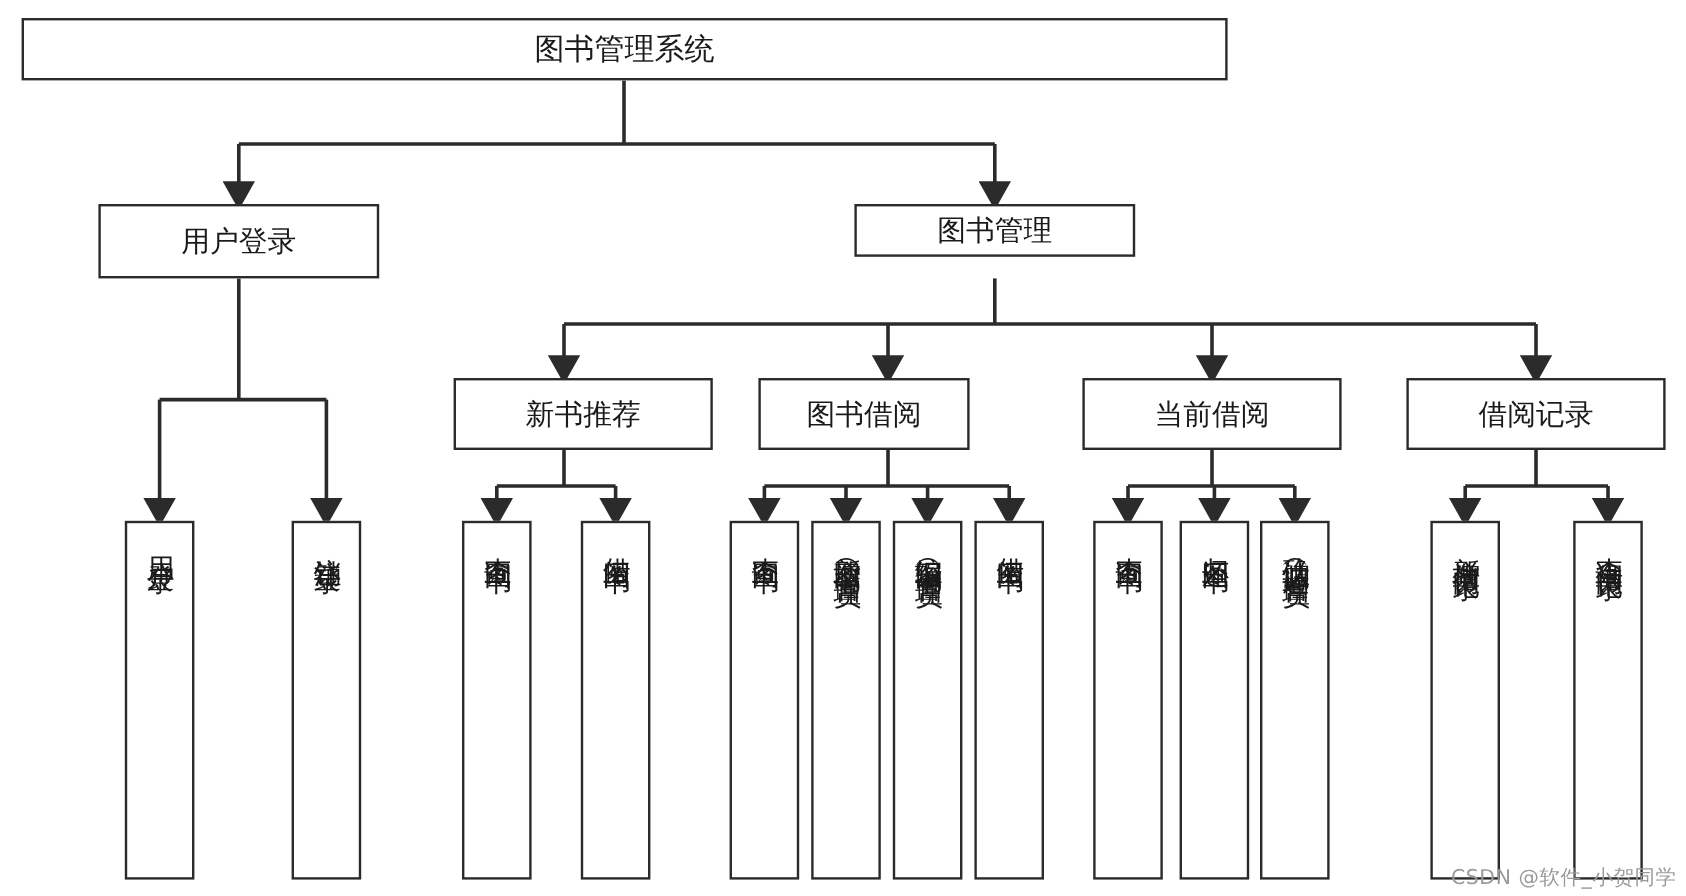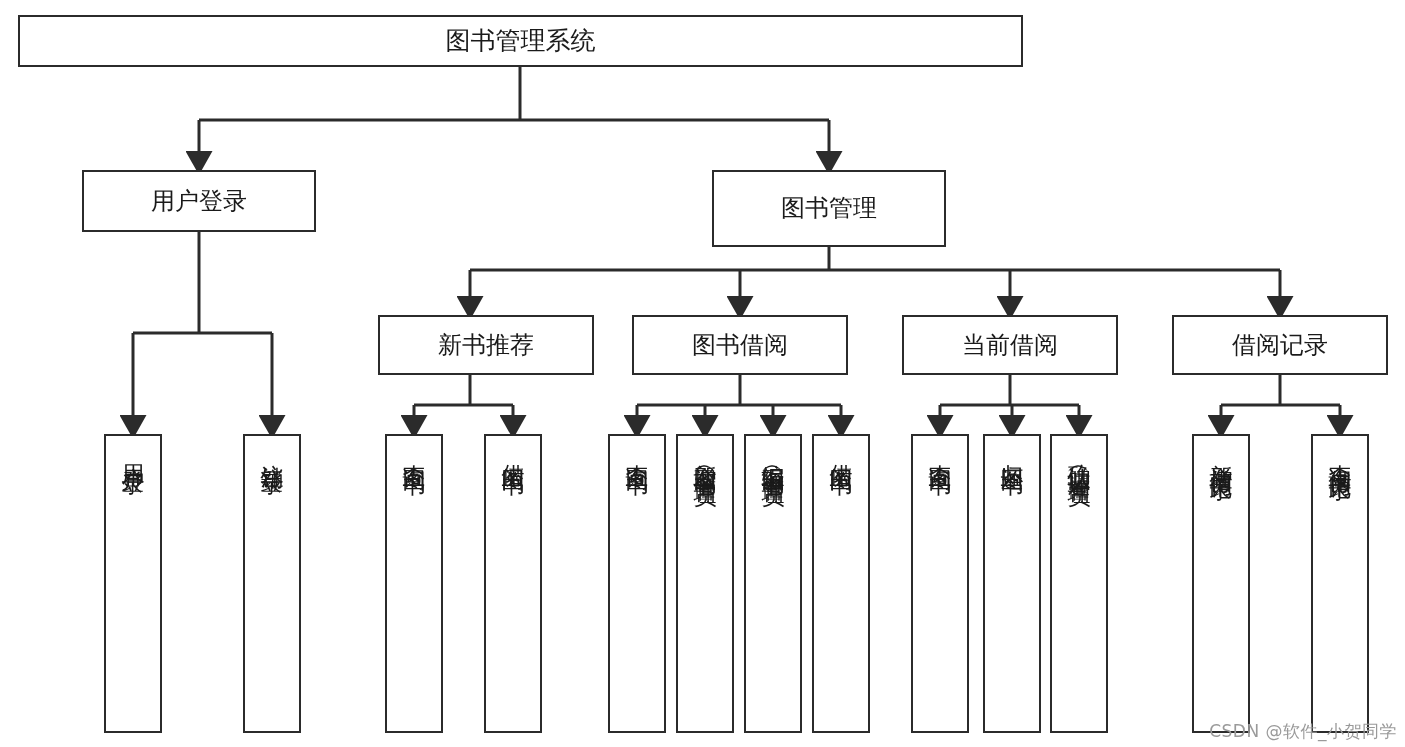--- a/index.html
+++ b/index.html
@@ -146,28 +146,28 @@
     </g>
   </svg>
 
   <div class="node node-root" id="n-root" style="left: 18px; top: 15px; width: 1005px; height: 52px;">
     <span class="node-label">图书管理系统</span>
   </div>
 
   <div class="node node-branch" id="n-l1-0" style="left: 82px; top: 170px; width: 234px; height: 62px;">
     <span class="node-label">用户登录</span>
   </div>
-  <div class="node node-branch" id="n-l1-1" style="left: 712px; top: 170px; width: 234px; height: 77px;">
+  <div class="node node-branch" id="n-l1-1" style="left: 712px; top: 170px; width: 234px; height: 44px;">
     <span class="node-label">图书管理</span>
   </div>
 
   <div class="node node-branch" id="n-l2-0" style="left: 362px; top: 315px; width: 216px; height: 60px; margin-left: 16px;">
     <span class="node-label">新书推荐</span>
   </div>
-  <div class="node node-branch" id="n-l2-1" style="left: 632px; top: 315px; width: 216px; height: 60px;">
+  <div class="node node-branch" id="n-l2-1" style="left: 632px; top: 315px; width: 176px; height: 60px;">
     <span class="node-label">图书借阅</span>
   </div>
   <div class="node node-branch" id="n-l2-2" style="left: 902px; top: 315px; width: 216px; height: 60px;">
     <span class="node-label">当前借阅</span>
   </div>
   <div class="node node-branch" id="n-l2-3" style="left: 1172px; top: 315px; width: 216px; height: 60px;">
     <span class="node-label">借阅记录</span>
   </div>
 
   <div class="node node-leaf" id="n-leaf-0" style="left: 104px; top: 434px; width: 58px; height: 299px;">

